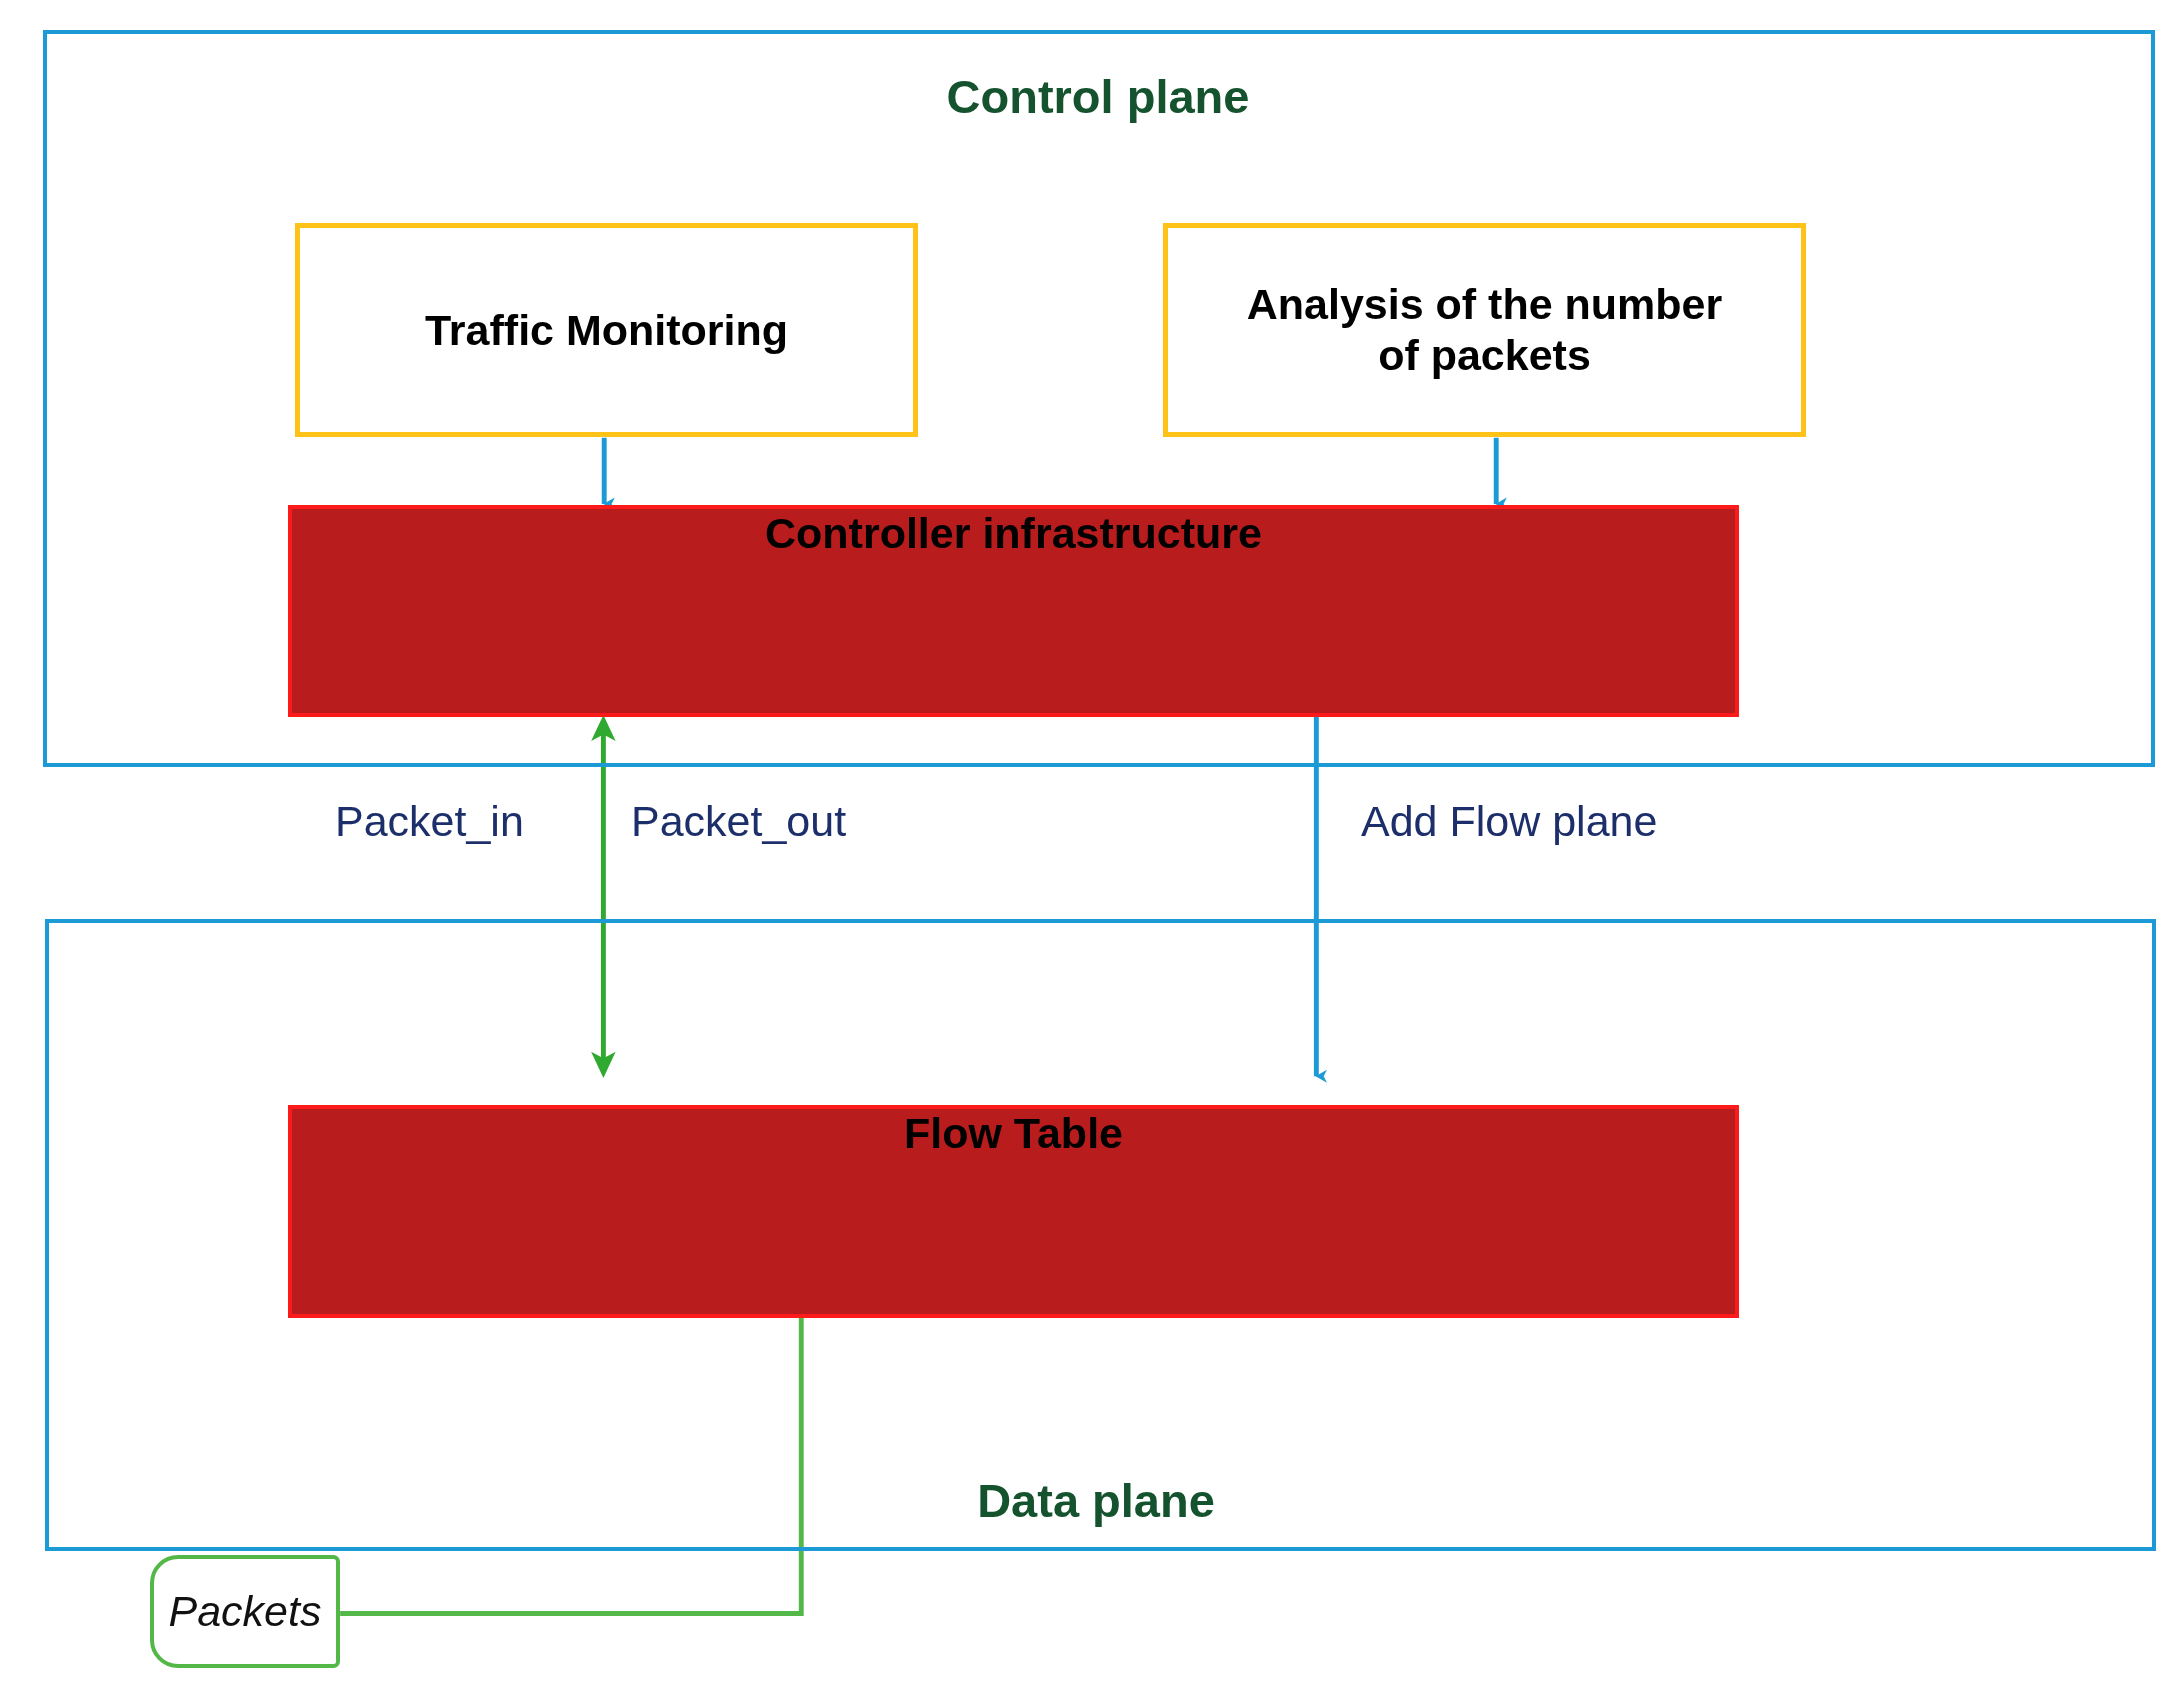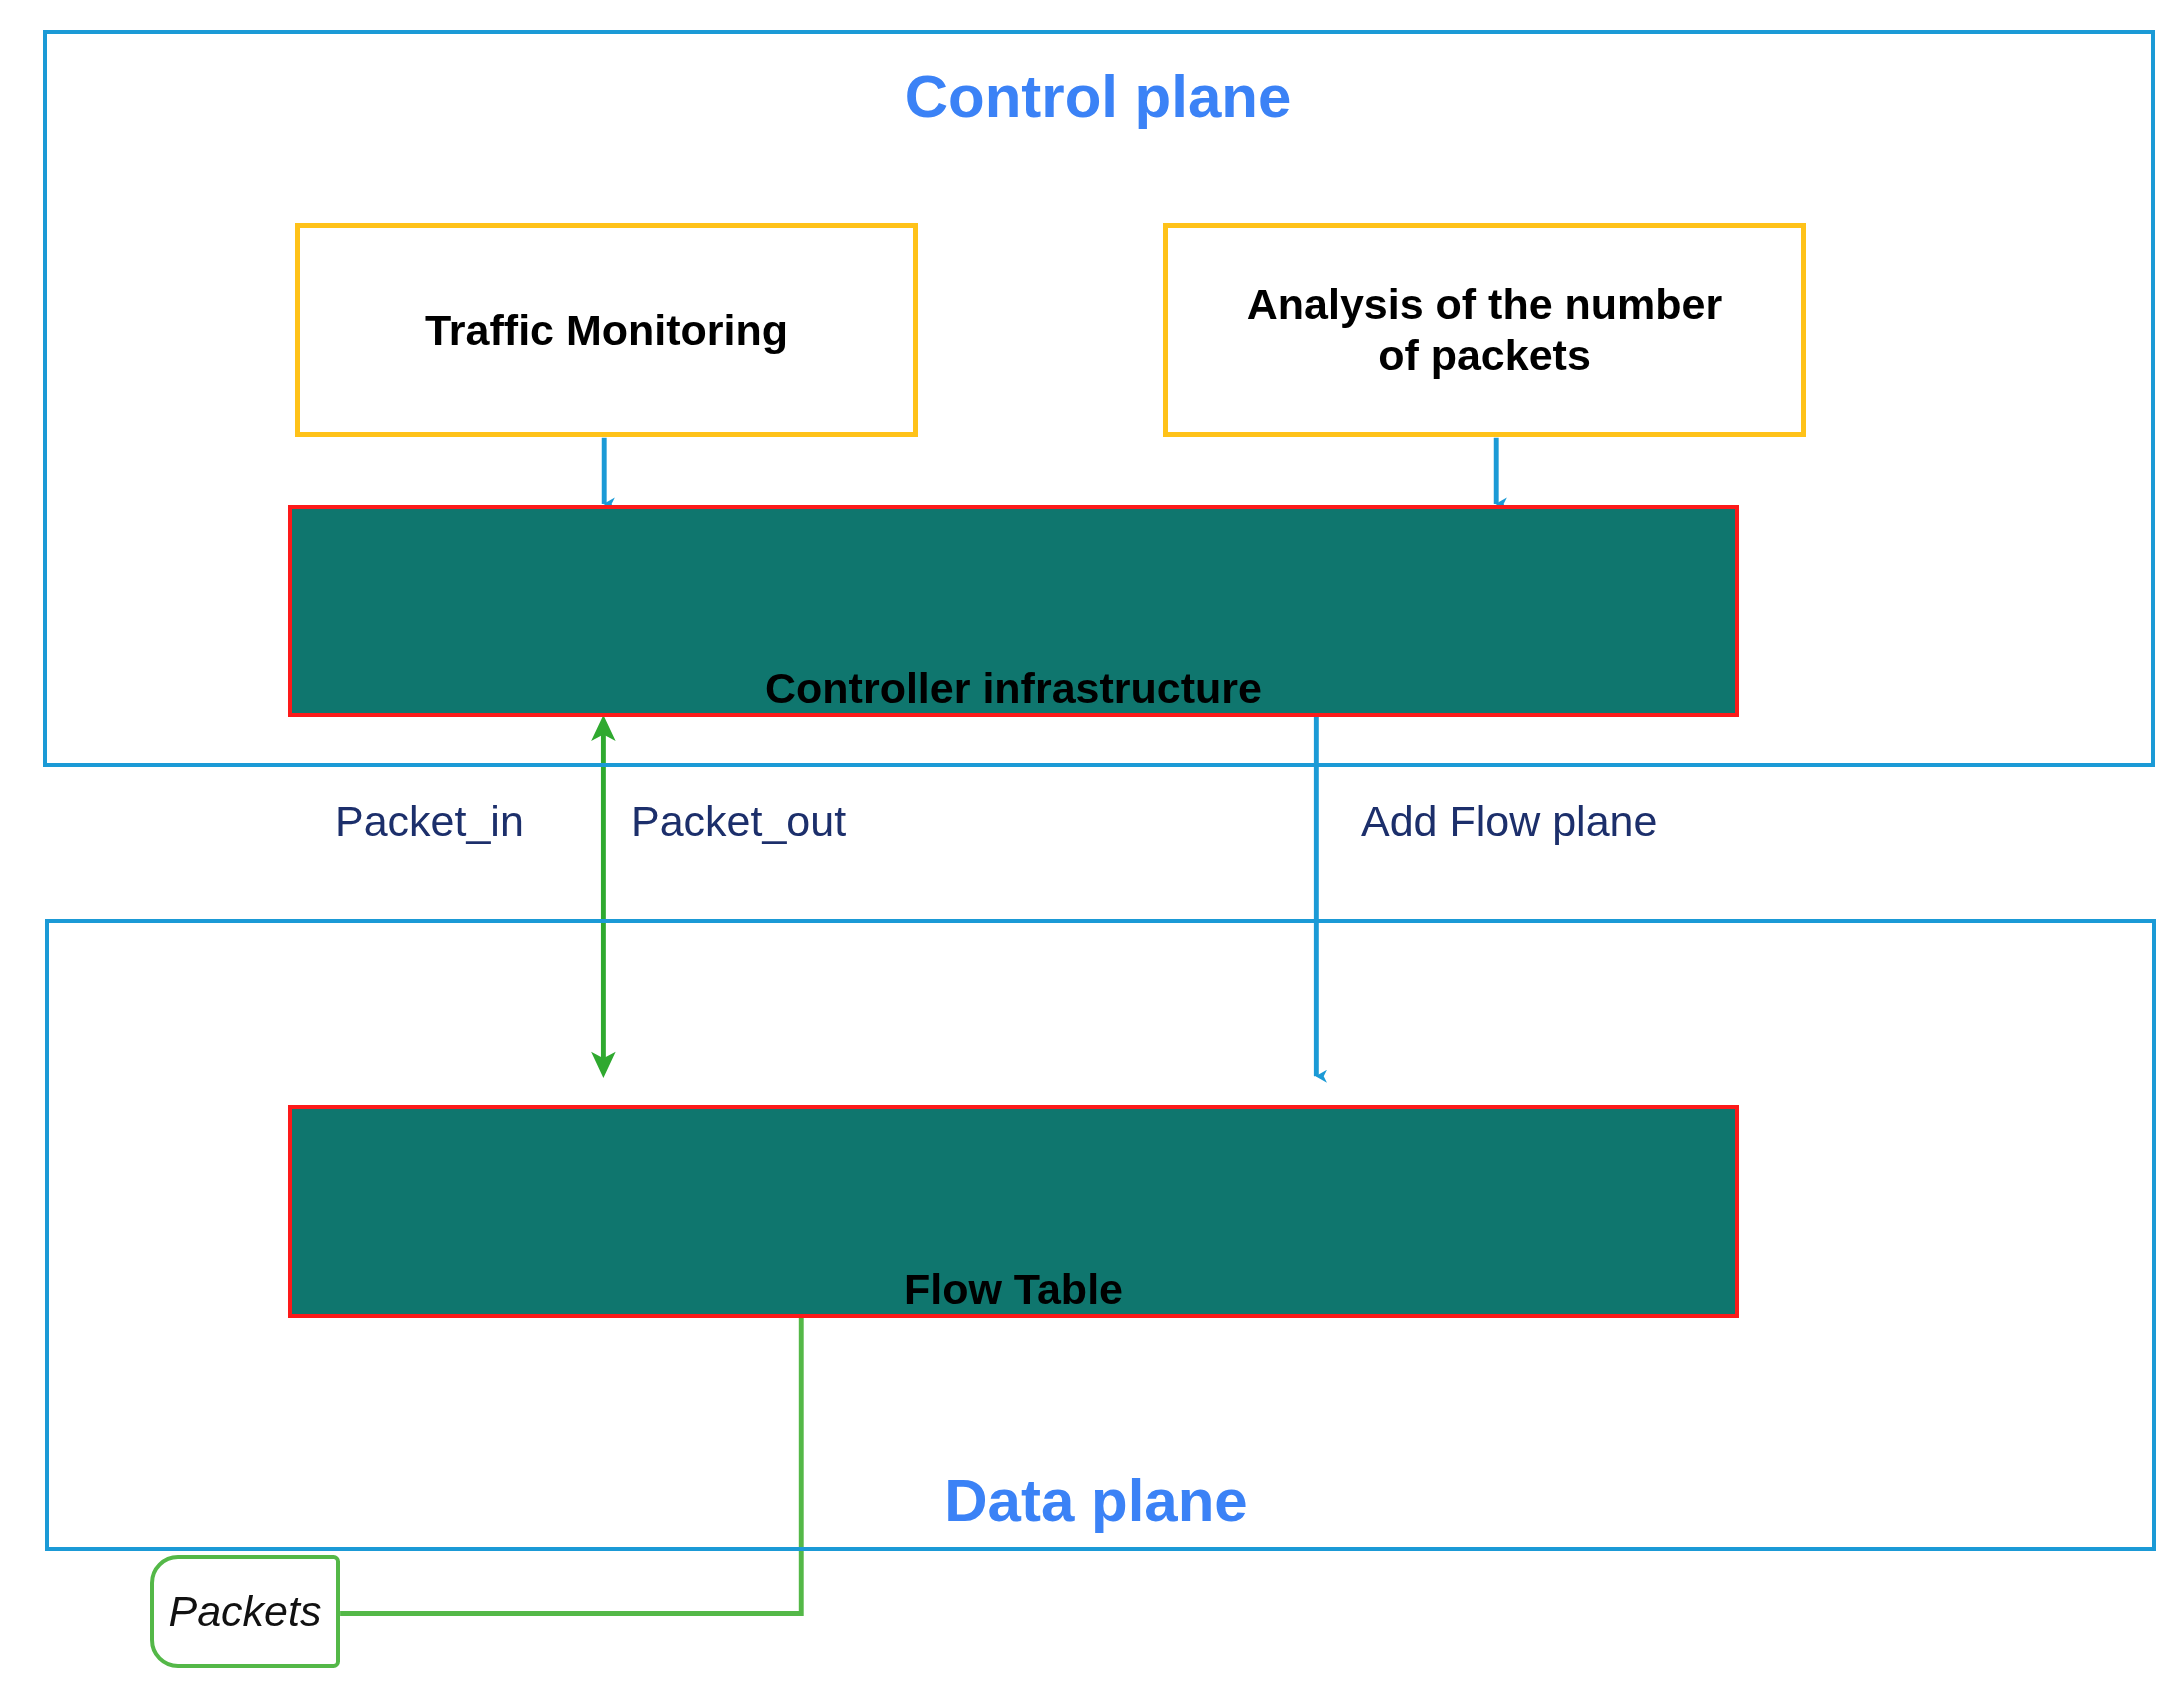--- a/index.html
+++ b/index.html
@@ -38,22 +38,22 @@
   }
   #data-plane-box {
     left: 45px;
     top: 919px;
     width: 2111px;
     height: 632px;
   }
   .plane-title {
     position: absolute;
     font-weight: bold;
-    font-size: 60px;
-    color: #3b82f6;
+    font-size: 47px;
+    color: #14532d;
     text-align: center;
     white-space: nowrap;
     transform: translate(-50%, -50%);
   }
   #control-plane-title {
     left: 1098px;
     top: 96px;
   }
   #data-plane-title {
     left: 1096px;
@@ -85,23 +85,23 @@
     font-weight: bold;
     font-size: 43px;
     color: #000000;
     line-height: 1.18;
     padding: 0 11.4px;
   }
   .red-box {
     position: absolute;
     box-sizing: border-box;
     border: 4.1px solid #fc1a1a;
-    background: #0f766e;
+    background: #b91c1c;
     display: flex;
-    align-items: flex-end;
+    align-items: flex-start;
     justify-content: center;
   }
   #controller-box {
     left: 288px;
     top: 505px;
     width: 1451px;
     height: 212px;
   }
   #flow-table-box {
     left: 288px;

